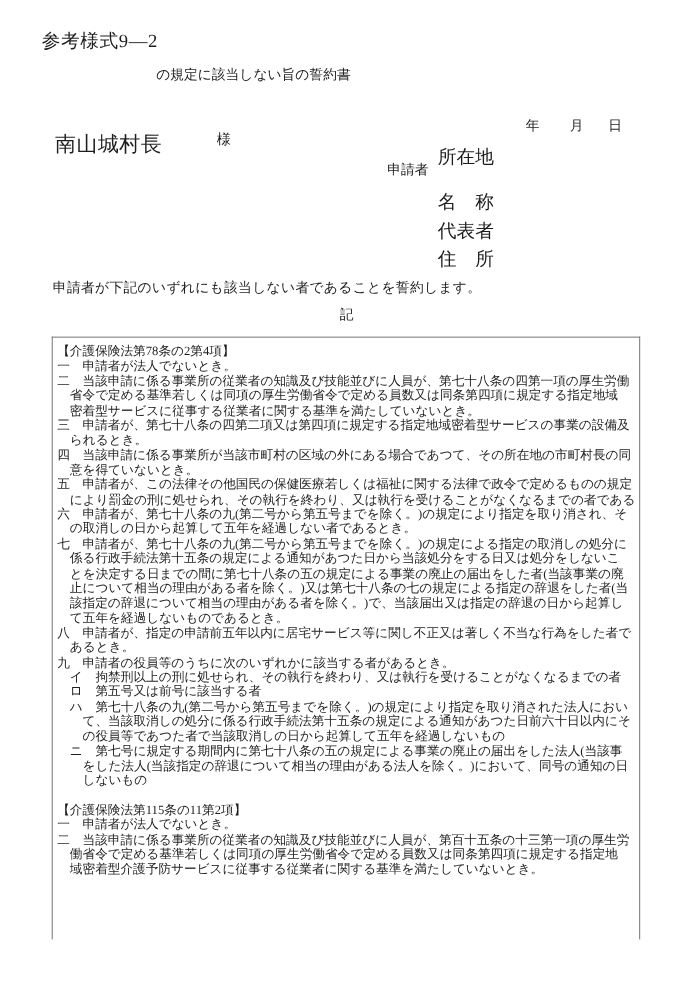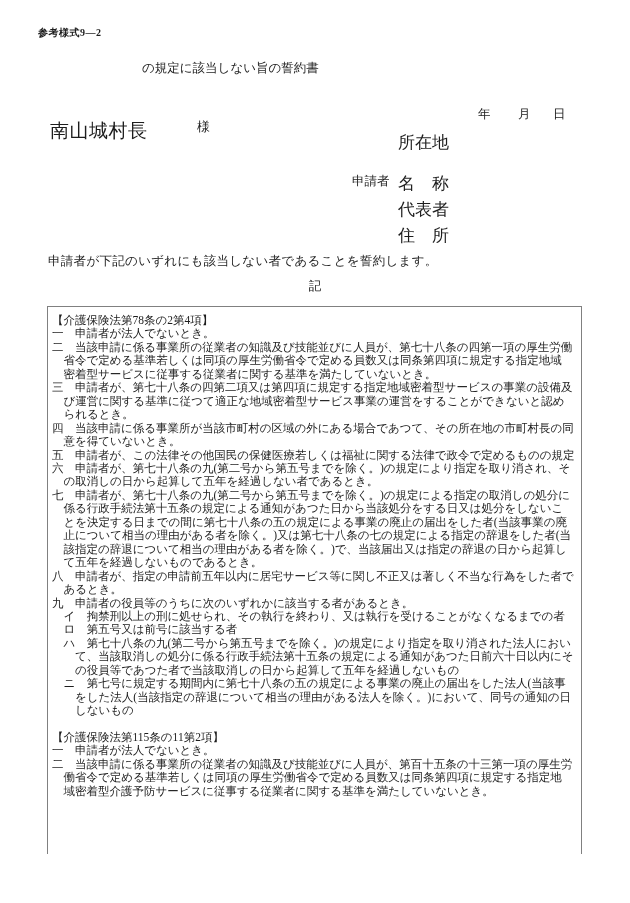--- a/index.html
+++ b/index.html
@@ -8,38 +8,37 @@
     background: #ffffff;
     color: #1d1d1d;
     font-family: "Liberation Serif", "DejaVu Serif", serif;
     position: relative;
     overflow: hidden;
   }
   .abs { position: absolute; }
 
   .form-number {
     left: 38px; top: 26px;
-    font-size: 10px;
+    font-size: 17px;
     letter-spacing: 0.5px;
-    font-weight: bold;
   }
   .doc-title {
     left: 142px; top: 60px;
     font-size: 12.5px;
     line-height: 17px;
   }
   .date-label { top: 106px; font-size: 12.5px; }
   .date-year  { left: 478px; }
   .date-month { left: 518px; }
   .date-day   { left: 553px; }
 
   .addressee-name      { left: 50px;  top: 118px; font-size: 19px; letter-spacing: 0.5px; }
   .addressee-honorific { left: 197px; top: 118px; font-size: 13px; }
 
-  .applicant-label { left: 352px; top: 146px; font-size: 12.5px; margin-top: 27px; }
+  .applicant-label { left: 352px; top: 146px; font-size: 12.5px; }
   .fld { left: 398px; font-size: 17px; white-space: pre; }
   .fld-location       { top: 131px; }
   .fld-name           { top: 172px; }
   .fld-representative { top: 198px; }
   .fld-address        { top: 224px; }
 
   .pledge-sentence {
     left: 48px; top: 253px;
     font-size: 12.5px;
     letter-spacing: 0.3px;
@@ -92,25 +91,25 @@
 
 <div class="abs ki-heading">記</div>
 
 <div class="abs pledge-box">
     <div class="box-line">【介護保険法第78条の2第4項】</div>
     <div class="box-line">一　申請者が法人でないとき。</div>
     <div class="box-line">二　当該申請に係る事業所の従業者の知識及び技能並びに人員が、第七十八条の四第一項の厚生労働</div>
     <div class="box-line">　省令で定める基準若しくは同項の厚生労働省令で定める員数又は同条第四項に規定する指定地域</div>
     <div class="box-line">　密着型サービスに従事する従業者に関する基準を満たしていないとき。</div>
     <div class="box-line">三　申請者が、第七十八条の四第二項又は第四項に規定する指定地域密着型サービスの事業の設備及</div>
-    <div class="box-line">　び運営に関する基準に従つて適正な地域密着型サービス事業の運営をすることができないと認め</div>
     <div class="box-line">　られるとき。</div>
     <div class="box-line">四　当該申請に係る事業所が当該市町村の区域の外にある場合であつて、その所在地の市町村長の同</div>
     <div class="box-line">　意を得ていないとき。</div>
     <div class="box-line">五　申請者が、この法律その他国民の保健医療若しくは福祉に関する法律で政令で定めるものの規定</div>
+    <div class="box-line">　により罰金の刑に処せられ、その執行を終わり、又は執行を受けることがなくなるまでの者である</div>
     <div class="box-line">六　申請者が、第七十八条の九(第二号から第五号までを除く。)の規定により指定を取り消され、そ</div>
     <div class="box-line">　の取消しの日から起算して五年を経過しない者であるとき。</div>
     <div class="box-line">七　申請者が、第七十八条の九(第二号から第五号までを除く。)の規定による指定の取消しの処分に</div>
     <div class="box-line">　係る行政手続法第十五条の規定による通知があつた日から当該処分をする日又は処分をしないこ</div>
     <div class="box-line">　とを決定する日までの間に第七十八条の五の規定による事業の廃止の届出をした者(当該事業の廃</div>
     <div class="box-line">　止について相当の理由がある者を除く。)又は第七十八条の七の規定による指定の辞退をした者(当</div>
     <div class="box-line">　該指定の辞退について相当の理由がある者を除く。)で、当該届出又は指定の辞退の日から起算し</div>
     <div class="box-line">　て五年を経過しないものであるとき。</div>
     <div class="box-line">八　申請者が、指定の申請前五年以内に居宅サービス等に関し不正又は著しく不当な行為をした者で</div>
     <div class="box-line">　あるとき。</div>

